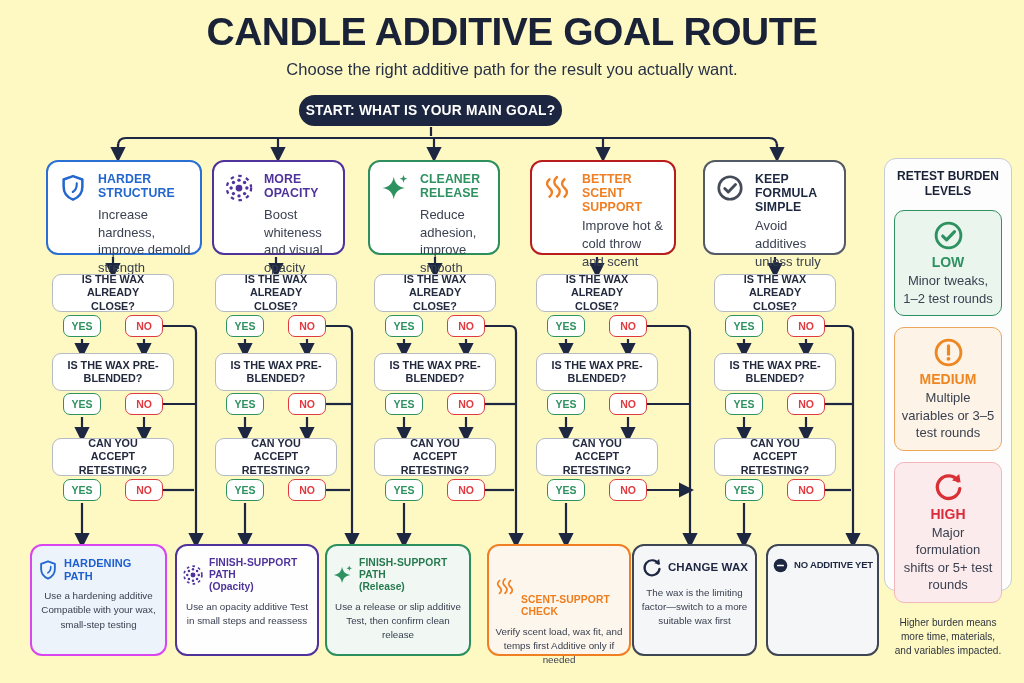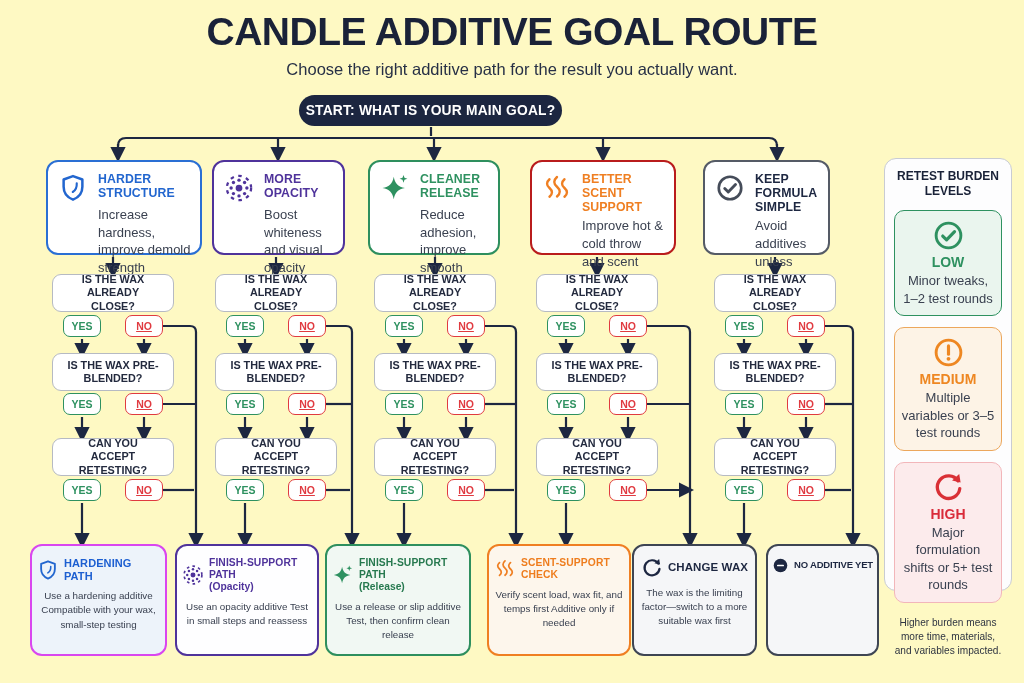--- a/index.html
+++ b/index.html
@@ -20,21 +20,21 @@
   .ln{stroke:#1d2741;stroke-width:2.2;fill:none;stroke-linejoin:round;}
 
   
   .gbox{position:absolute;top:160px;height:95px;background:#ffffff;border-radius:12px;
         box-sizing:border-box;padding:10px 8px 6px 10px;display:grid;
         grid-template-columns:36px 1fr;column-gap:4px;align-items:start;}
   .g1{left:46px;width:156px;border:2px solid #2a6fd4;}
   .g2{left:212px;width:133px;border:2px solid #4f339b;}
   .g3{left:368px;width:132px;border:2px solid #2e8f5e;}
   .g4{left:530px;width:146px;border:2px solid #b91c1c;}
-  .g5{left:703px;width:127px;border:2px solid #555b66;}
+  .g5{left:703px;width:143px;border:2px solid #555b66;}
   .gicon svg{width:30px;height:30px;display:block;margin-top:1px;}
   .gtitle{font-weight:bold;font-size:12.3px;line-height:1.15;letter-spacing:0.1px;}
   .gdesc{grid-column:2;font-size:13px;line-height:1.35;color:#3a4150;margin-top:3px;}
 
   .blue{color:#2266cf}.purple{color:#4f339b}.green{color:#2e9160}
   .orange{color:#ef7f22}.slate{color:#454c59}.navy{color:#1d2741}
   .red{color:#d93036}.orangemid{color:#ee8722}
 
   
   .qcol{position:absolute;top:274px;width:122px;height:230px;}
@@ -43,40 +43,40 @@
         border:1.5px solid #b6bac3;border-radius:9px;box-sizing:border-box;
         display:flex;align-items:center;justify-content:center;text-align:center;
         font-weight:bold;font-size:10.8px;line-height:1.25;color:#232a3e;padding:0 13px;}
   .q1{top:0}.q2{top:79px}.q3{top:164px}
   .prow{position:absolute;left:0;width:122px;height:22px;}
   .p1{top:41px}.p2{top:119px}.p3{top:205px}
   .pill{position:absolute;top:0;width:38px;height:22px;box-sizing:border-box;border-radius:7px;
         background:#ffffff;font-weight:bold;font-size:10.5px;
         display:flex;align-items:center;justify-content:center;}
   .pill.yes{left:11px;border:1.7px solid #2e9160;color:#2e9160;}
-  .pill.no{left:73px;border:1.7px solid #e03a40;color:#e03a40;text-decoration:underline;}
+  .pill.no{left:73px;border:1.7px solid #e03a40;color:#e03a40;}
 
   
   .obox{position:absolute;top:544px;height:112px;border-radius:12px;box-sizing:border-box;
         padding:11px 5px 6px 5px;text-align:center;}
   .o1{left:30px;width:137px;background:#edf3fa;border:2px solid #d946ef;}
   .o2{left:175px;width:144px;background:#fefeff;border:2px solid #4f339b;}
   .o3{left:325px;width:146px;background:#f1f8f3;border:2px solid #2e8f5e;}
   .o4{left:487px;width:144px;background:#fdf6ec;border:2px solid #ef7f22;}
   .o5{left:632px;width:125px;background:#f5f6f8;border:2px solid #3e4553;}
   .o6{left:766px;width:113px;background:#f5f6f8;border:2px solid #3e4553;}
   .ohead{display:flex;align-items:center;justify-content:center;gap:5px;}
   .oicon svg{width:22px;height:22px;display:block;}
   .o6 .oicon svg{width:17px;height:17px;}
   .otwrap{text-align:left;}
   .otitle{font-weight:bold;font-size:10.3px;line-height:1.15;letter-spacing:0.1px;}
   .o1 .otitle{color:#1d5fd1;font-size:11px;}
   .o2 .otitle,.o2 .osub{color:#4f339b;}
   .o3 .otitle,.o3 .osub{color:#27794f;}
-  .o4 .otitle{color:#ee7d1e;}
+  .o4 .otitle{color:#ee7d1e;margin-top:37px;}
   .o5 .otitle{color:#1d2741;font-size:11.5px;}
   .o6 .otitle{color:#1d2741;font-size:9.5px;letter-spacing:-0.2px;white-space:nowrap;}
   .osub{font-weight:bold;font-size:10.3px;line-height:1.2;}
   .osub:empty{display:none;}
   .obody{font-size:9.8px;line-height:1.45;color:#394050;margin-top:7px;}
 
   
   .sidebar{position:absolute;left:884px;top:158px;width:128px;height:433px;background:#fdfdfe;
            border:1.5px solid #c9ccd3;border-radius:12px;box-sizing:border-box;padding:10px 9px;}
   .sb-title{font-weight:bold;font-size:12px;line-height:1.25;text-align:center;color:#1a2238;}

